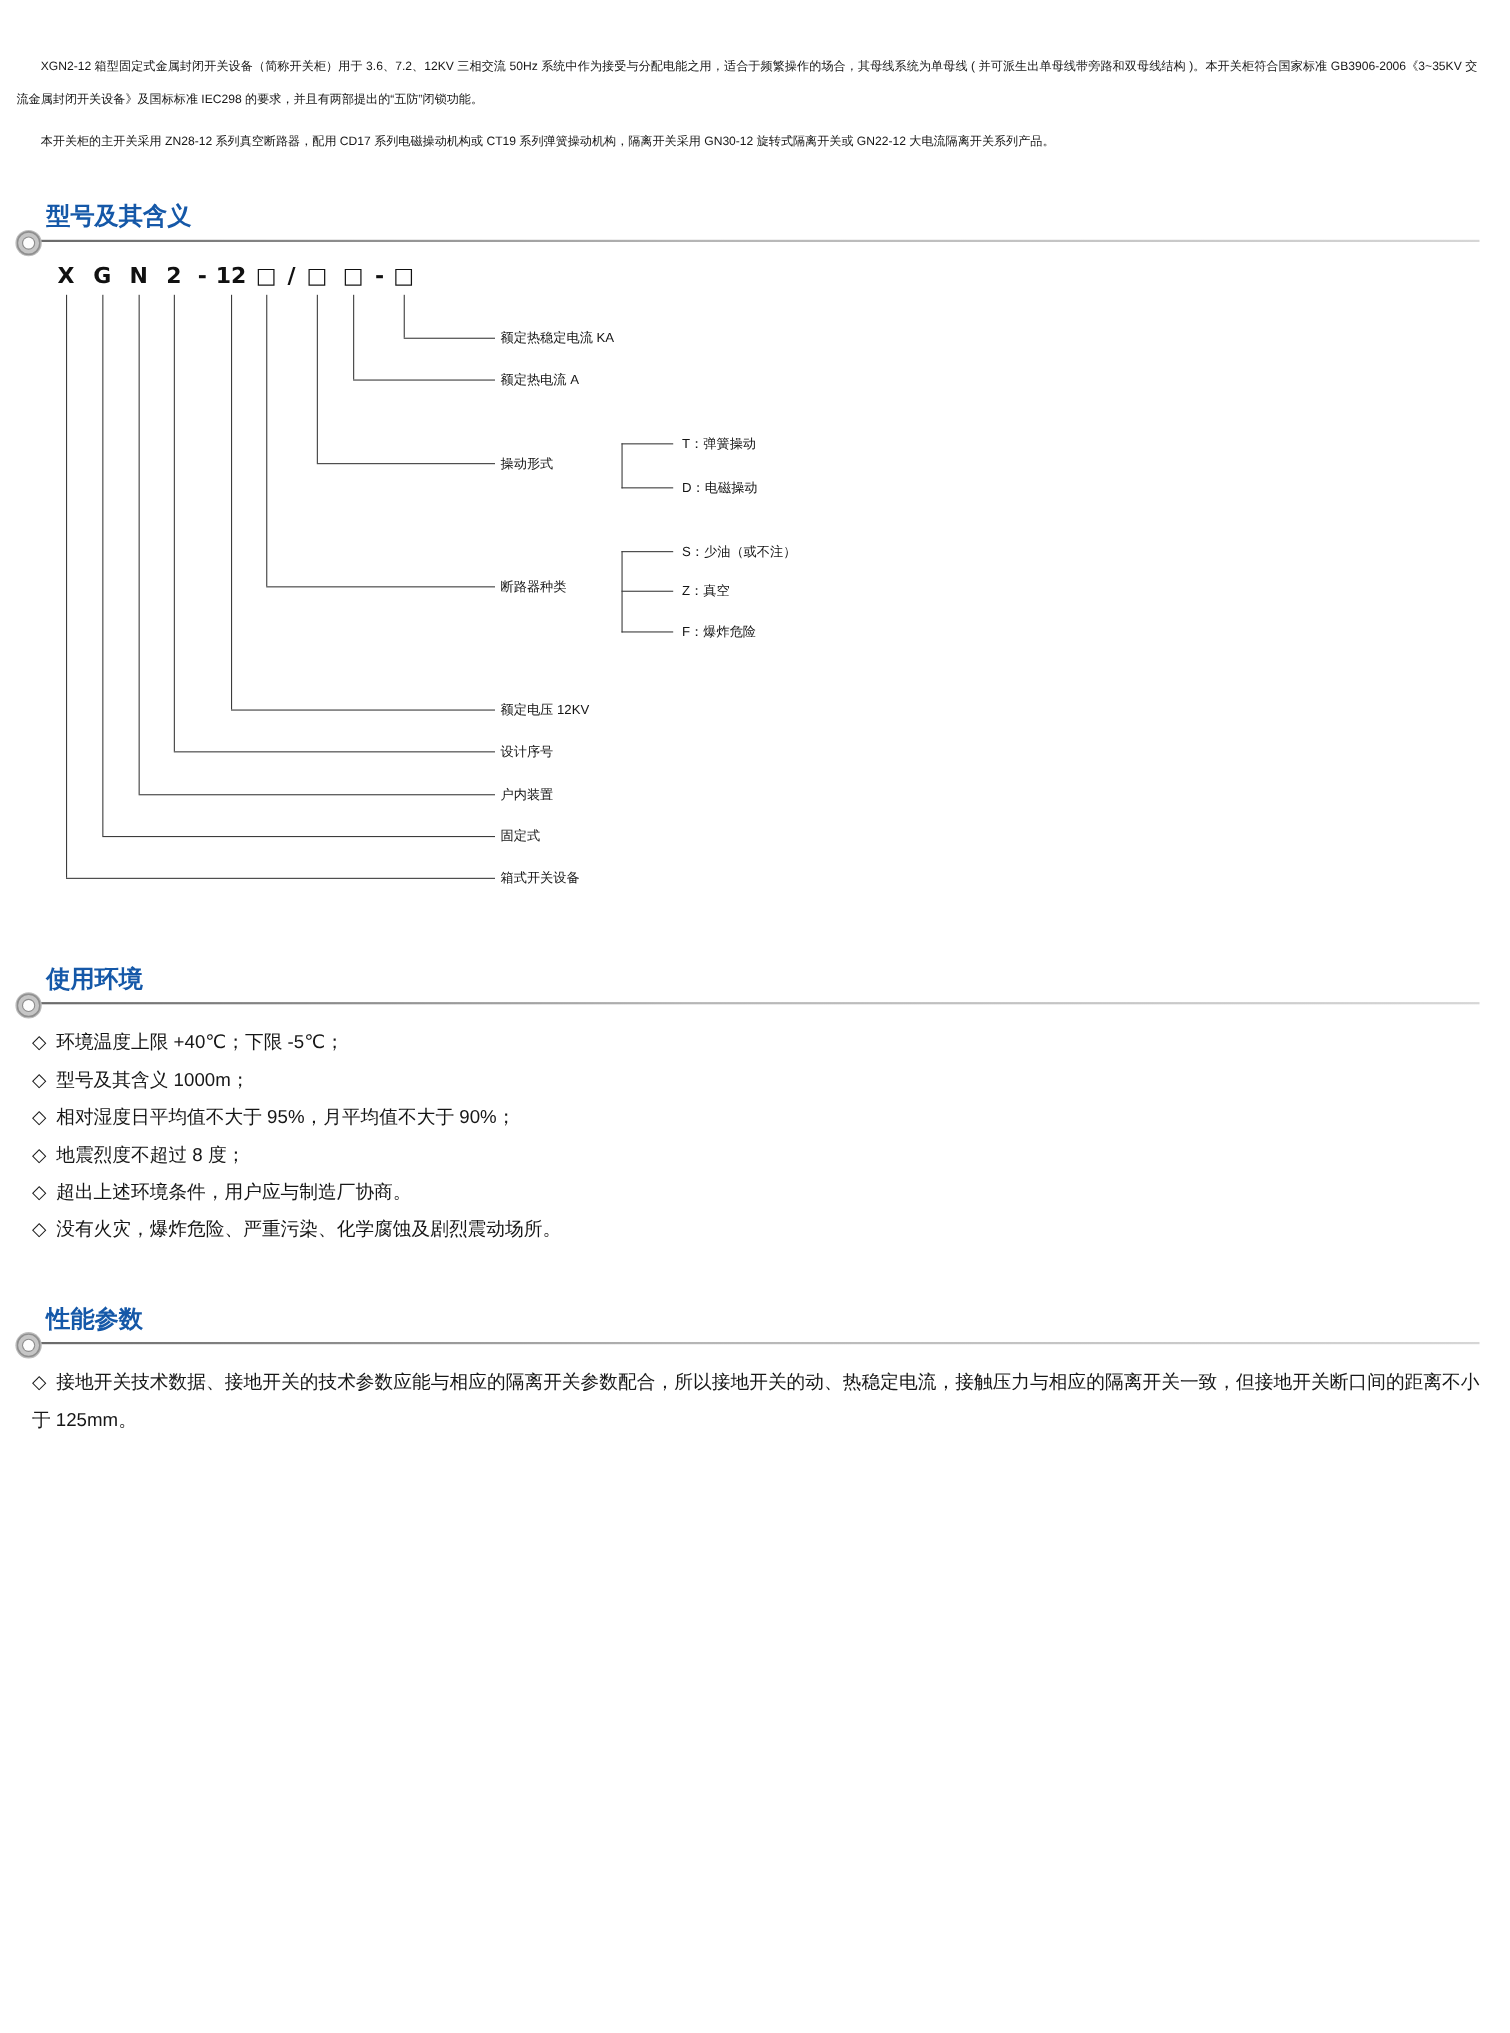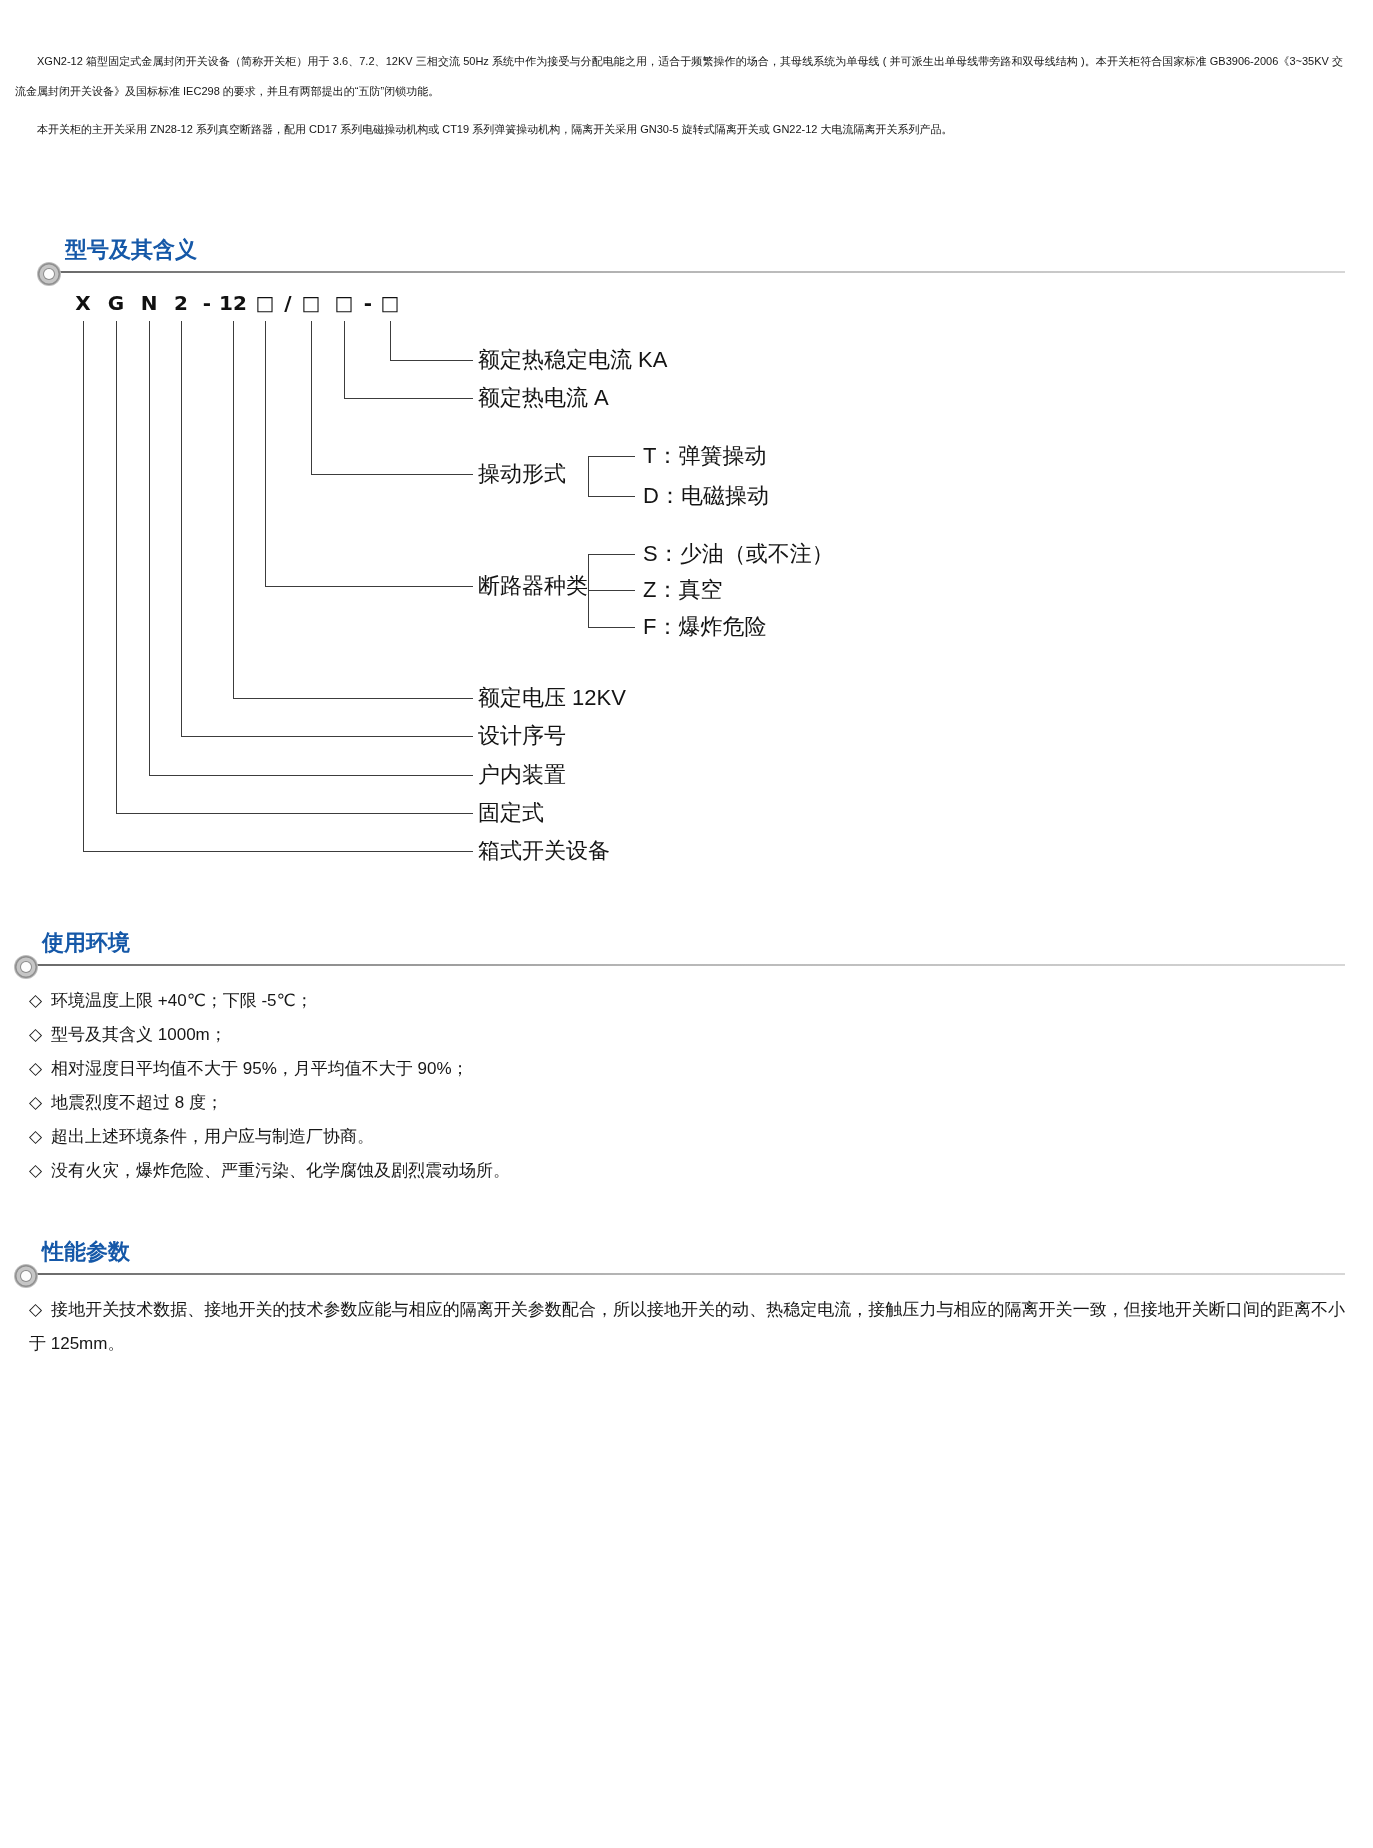--- a/index.html
+++ b/index.html
@@ -40,21 +40,21 @@
     content:"";
     position:absolute;
     left:6px; top:6px;
     width:10px; height:10px;
     border-radius:50%;
     background:#fdfdfd;
     box-shadow:0 0 0 1px #8d8d8d;
   }
   
   .sec-overview { padding-top:26px; }
-  .sec-model   { margin-top:92px;padding-left:23px; }
+  .sec-model   { margin-top:39px; }
   .sec-env     { margin-top:46px; }
   .sec-perf    { margin-top:50px; }
   
   .body-text {
     margin:8px 30px 0 15px;
     font-size:11px;
     line-height:30px;
     text-indent:2em;
     text-align:justify;
     color:#161616;
@@ -66,41 +66,41 @@
     position:absolute; top:0;
     transform:translateX(-50%);
     font-size:20px; font-weight:600; color:#111;
     font-family:"DejaVu Sans","Liberation Sans",sans-serif;
     white-space:nowrap;
   }
   .vl { position:absolute; width:0; border-left:1px solid #3c3c3c; }
   .hl { position:absolute; height:0; border-top:1px solid #3c3c3c; }
   .lbl {
     position:absolute;
-    font-size:22px; line-height:24px;
+    font-size:12px; line-height:24px;
     white-space:nowrap; color:#141414;text-align:right;
   }
   
   .bullets { margin:18px 28px 0 29px; }
   .bullet-item {
     font-size:17px;
     line-height:34px;
     text-align:justify;
     color:#161616;
   }
   .diamond { padding-right:9px; }
 </style>
 </head>
 <body>
 
 <div class="page">
 
   <section class="sec-overview">
     <p class="body-text first-para">XGN2-12 箱型固定式金属封闭开关设备（简称开关柜）用于 3.6、7.2、12KV 三相交流 50Hz 系统中作为接受与分配电能之用，适合于频繁操作的场合，其母线系统为单母线 ( 并可派生出单母线带旁路和双母线结构 )。本开关柜符合国家标准 GB3906-2006《3~35KV 交流金属封闭开关设备》及国标标准 IEC298 的要求，并且有两部提出的“五防”闭锁功能。</p>
-    <p class="body-text">本开关柜的主开关采用 ZN28-12 系列真空断路器，配用 CD17 系列电磁操动机构或 CT19 系列弹簧操动机构，隔离开关采用 GN30-5 旋转式隔离开关或 GN22-12 大电流隔离开关系列产品。</p>
+    <p class="body-text">本开关柜的主开关采用 ZN28-12 系列真空断路器，配用 CD17 系列电磁操动机构或 CT19 系列弹簧操动机构，隔离开关采用 GN30-12 旋转式隔离开关或 GN22-12 大电流隔离开关系列产品。</p>
   </section>
 
   <section class="sec-model">
     <div class="section-header">
       <span class="ring-icon"></span>
       <h2>型号及其含义</h2>
       <div class="header-line"></div>
     </div>
 
     <div class="diagram">

